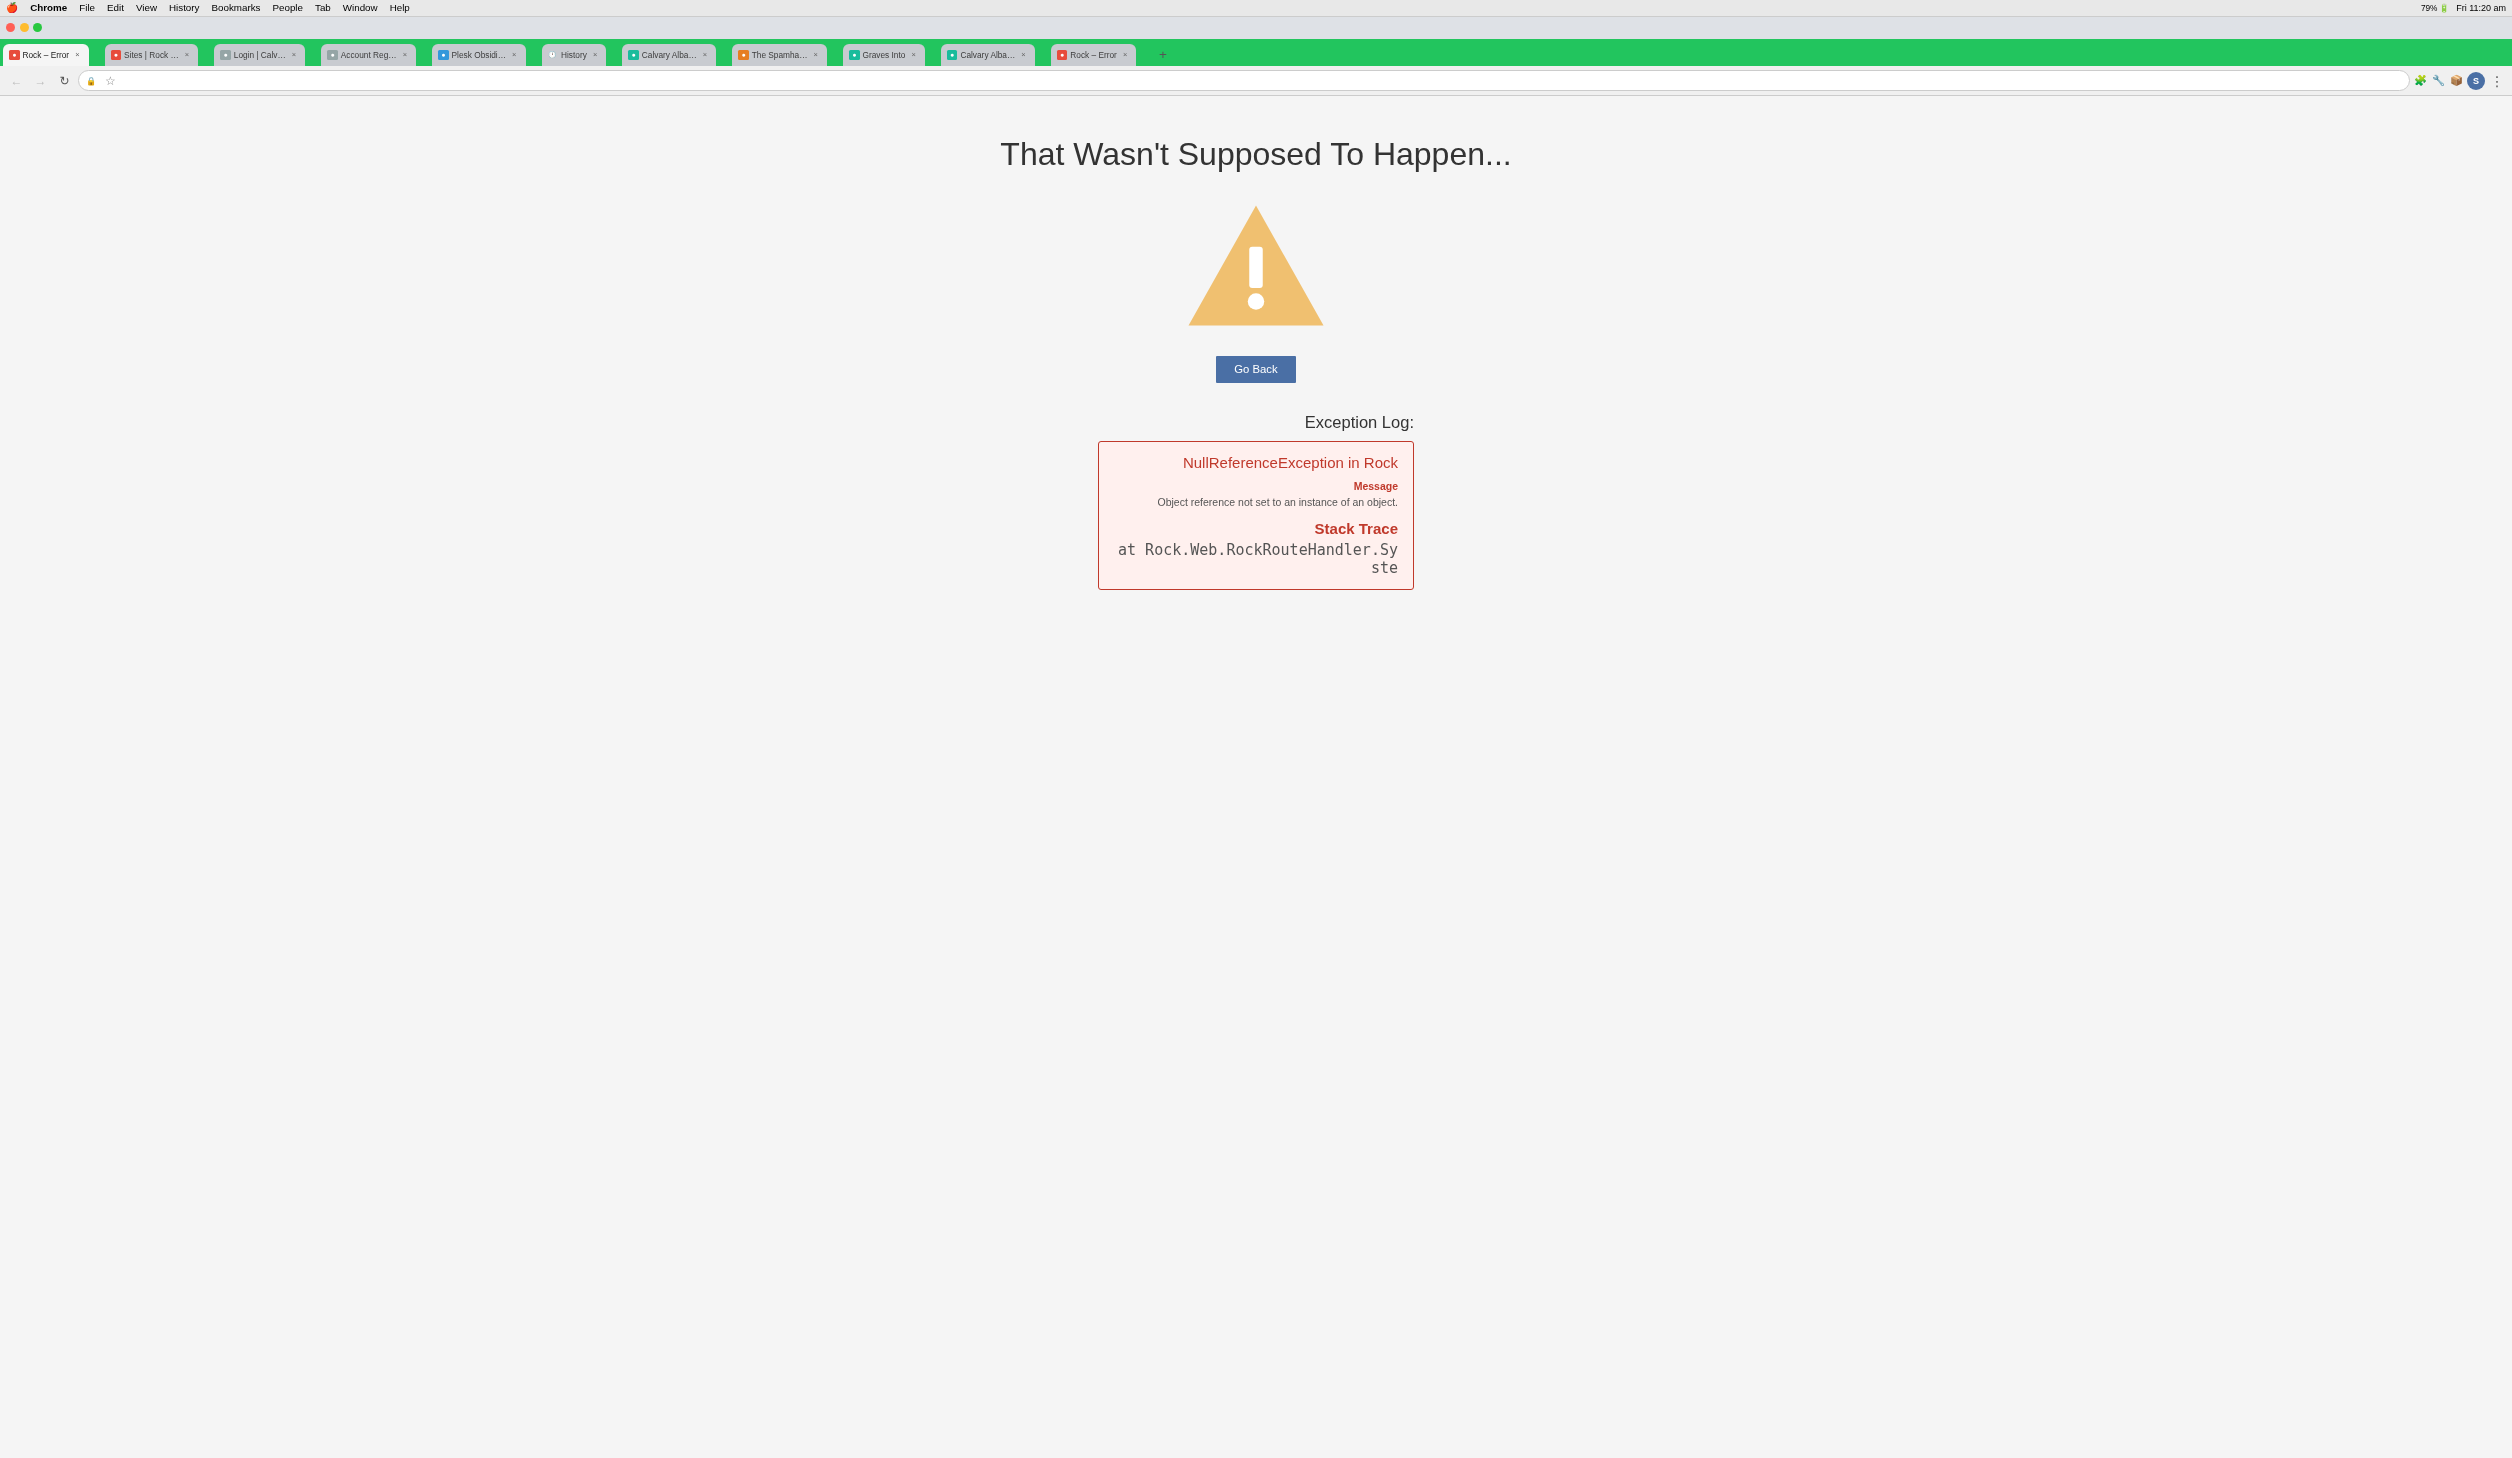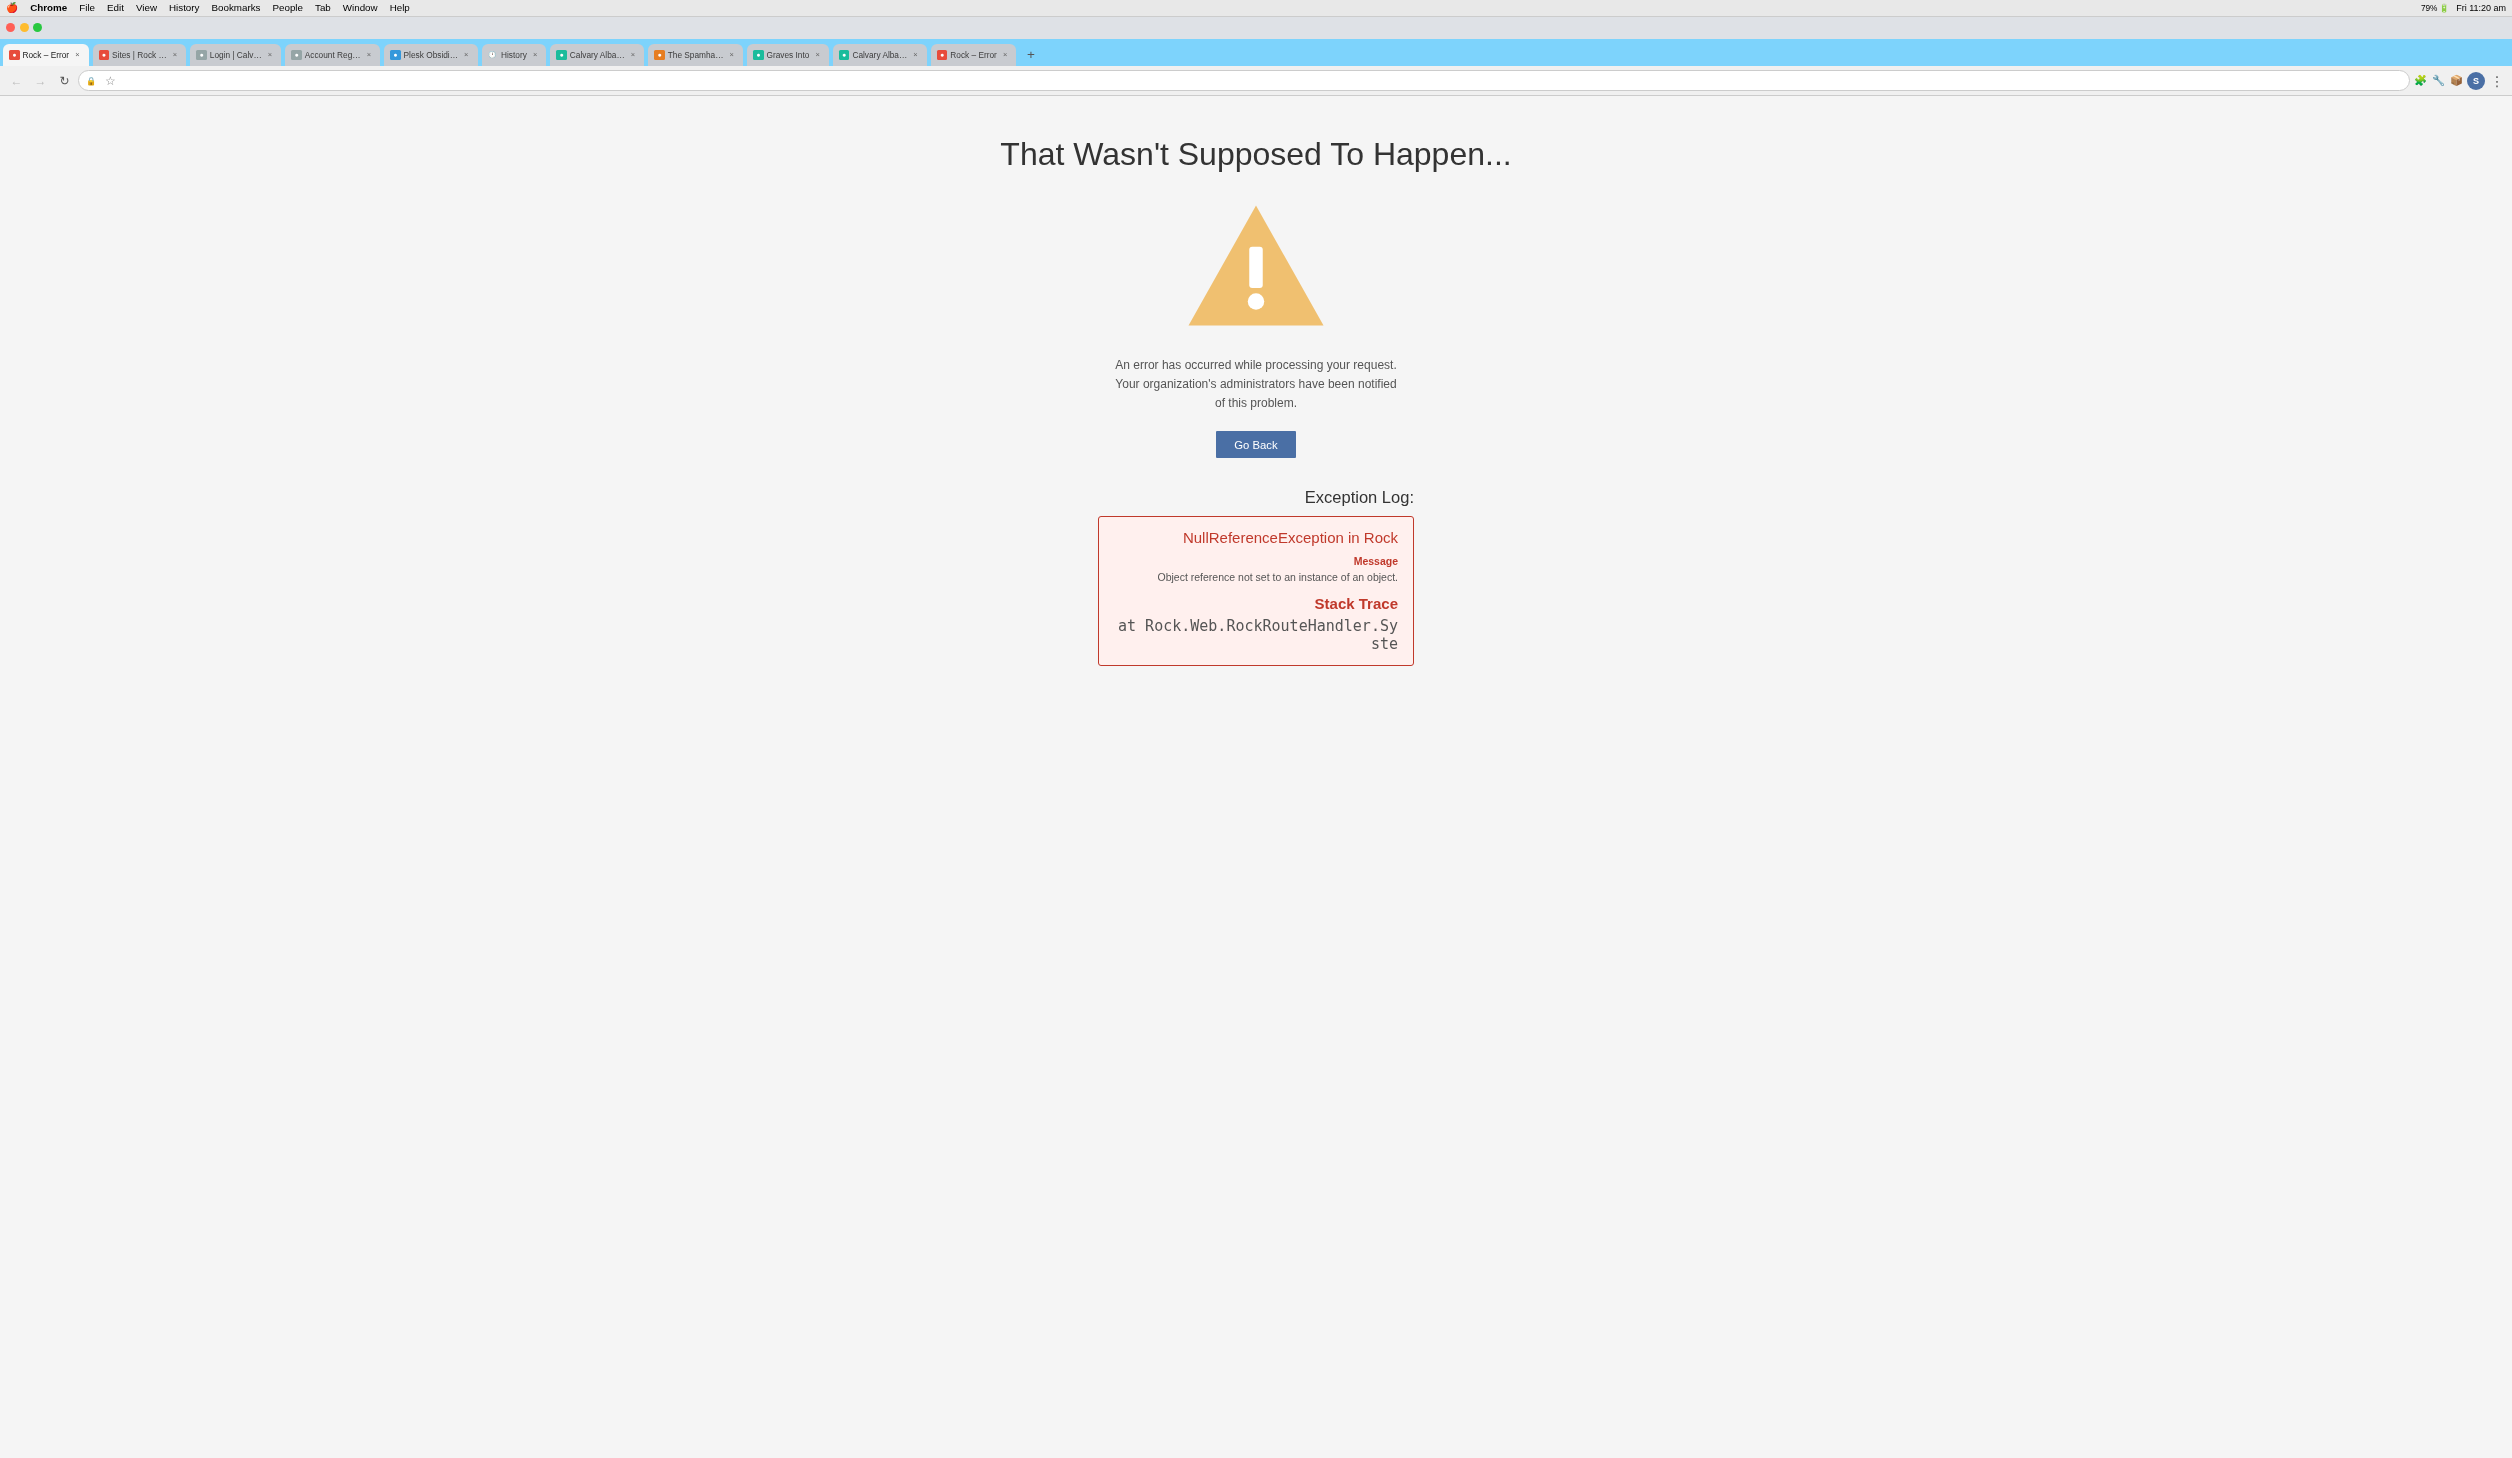--- a/index.html
+++ b/index.html
@@ -25,25 +25,25 @@
       align-items: center;
       gap: 6px;
       font-size: 9px;
     }
     .battery-text { font-size: 8.3px; }
     .clock { font-size: 9px; font-weight: 500; }
 
     
     .tab-bar {
       height: 27px;
-      background: #7dd3fc;
+      background: #22c55e;
       display: flex;
       align-items: flex-end;
       padding: 0 3px;
-      gap: 4px;
+      gap: 16px;
     }
     .tab {
       height: 22.6px;
       min-width: 60px;
       max-width: 135px;
       background: #c8cbd0;
       border-radius: 6px 6px 0 0;
       display: flex;
       align-items: center;
       padding: 0 6px;
@@ -443,21 +443,20 @@
   <h1 class="error-title">That Wasn't Supposed To Happen...</h1>
 
   <div class="warning-triangle">
     <svg viewBox="0 0 200 180" xmlns="http://www.w3.org/2000/svg" width="150" height="135">
       <polygon points="100,10 190,170 10,170" fill="#f0c070" rx="10"></polygon>
       <rect x="91" y="65" width="18" height="55" rx="4" fill="white"></rect>
       <circle cx="100" cy="138" r="11" fill="white"></circle>
     </svg>
   </div>
 
-  <p class="error-message">An error has occurred while processing your request. Your organization's administrators have been notified of this problem.</p>
 
   <button class="go-back-btn">Go Back</button>
 
   <div class="exception-section">
     <h2 class="exception-title">Exception Log:</h2>
     <div class="exception-box">
       <div class="exception-type">NullReferenceException in Rock</div>
       <div class="exception-label">Message</div>
       <div class="exception-value">Object reference not set to an instance of an object.</div>
       <div class="stack-trace-label">Stack Trace</div>

